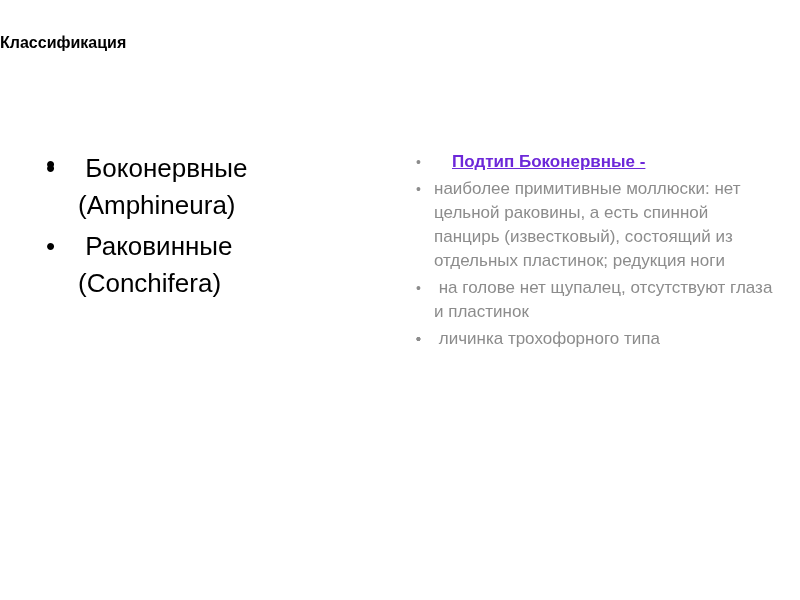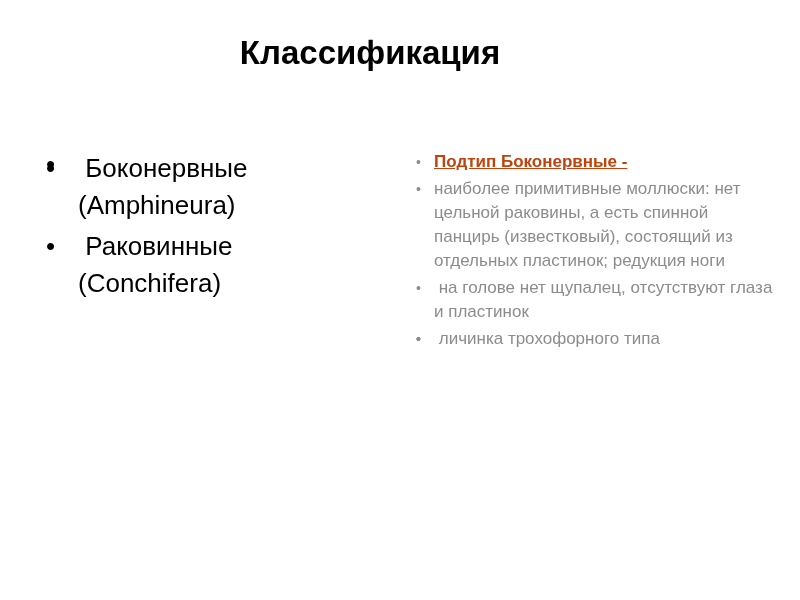--- a/index.html
+++ b/index.html
@@ -1,25 +1,25 @@
 <!DOCTYPE html>
 <html><head>
 <meta charset="utf-8">
 <style>
   html, body { margin:0; padding:0; }
   body { width:800px; height:600px; background:#ffffff; position:relative; overflow:hidden; font-family:"Liberation Sans", sans-serif; }
-  .title { position:absolute; left:0; width:740px; top:34px; text-align:center; font-size:33px; font-weight:bold; color:#000; }
+  .title { position:absolute; left:0; width:740px; top:34px; font-size:16px; font-weight:bold; color:#000; }
   .left { position:absolute; left:46px; top:146px; width:330px; margin:0; padding:0; list-style:none; }
   .left li { position:relative; padding-left:32px; font-size:26px; line-height:37px; color:#000; margin-bottom:4px; }
   .left li .b { position:absolute; left:0; top:0; }
   .right { position:absolute; left:416px; top:150px; width:360px; margin:0; padding:0; list-style:none; color:#8c8c8c; }
   .right li { position:relative; padding-left:18px; font-size:17px; line-height:24px; margin-bottom:3px; }
   .right li .b { position:absolute; left:0; top:0; font-size:14px; }
   .right li.nob { padding-left:28px; }
-  .right .head { font-weight:bold; text-decoration:underline; color:#c2410c; }
+  .right .head { font-weight:bold; text-decoration:underline; color:#6d28d9;margin-left:18px; }
 </style>
 </head>
 <body>
 
 <div class="title">Классификация</div>
 
 <ul class="left">
   <li><span class="b">•</span></li>
   <li><span class="b">•</span><span style="white-space:pre-wrap"> Боконервные (Amphineura)</span></li>
   <li><span class="b">•</span><span style="white-space:pre-wrap"> Раковинные (Conchifera)</span></li>

